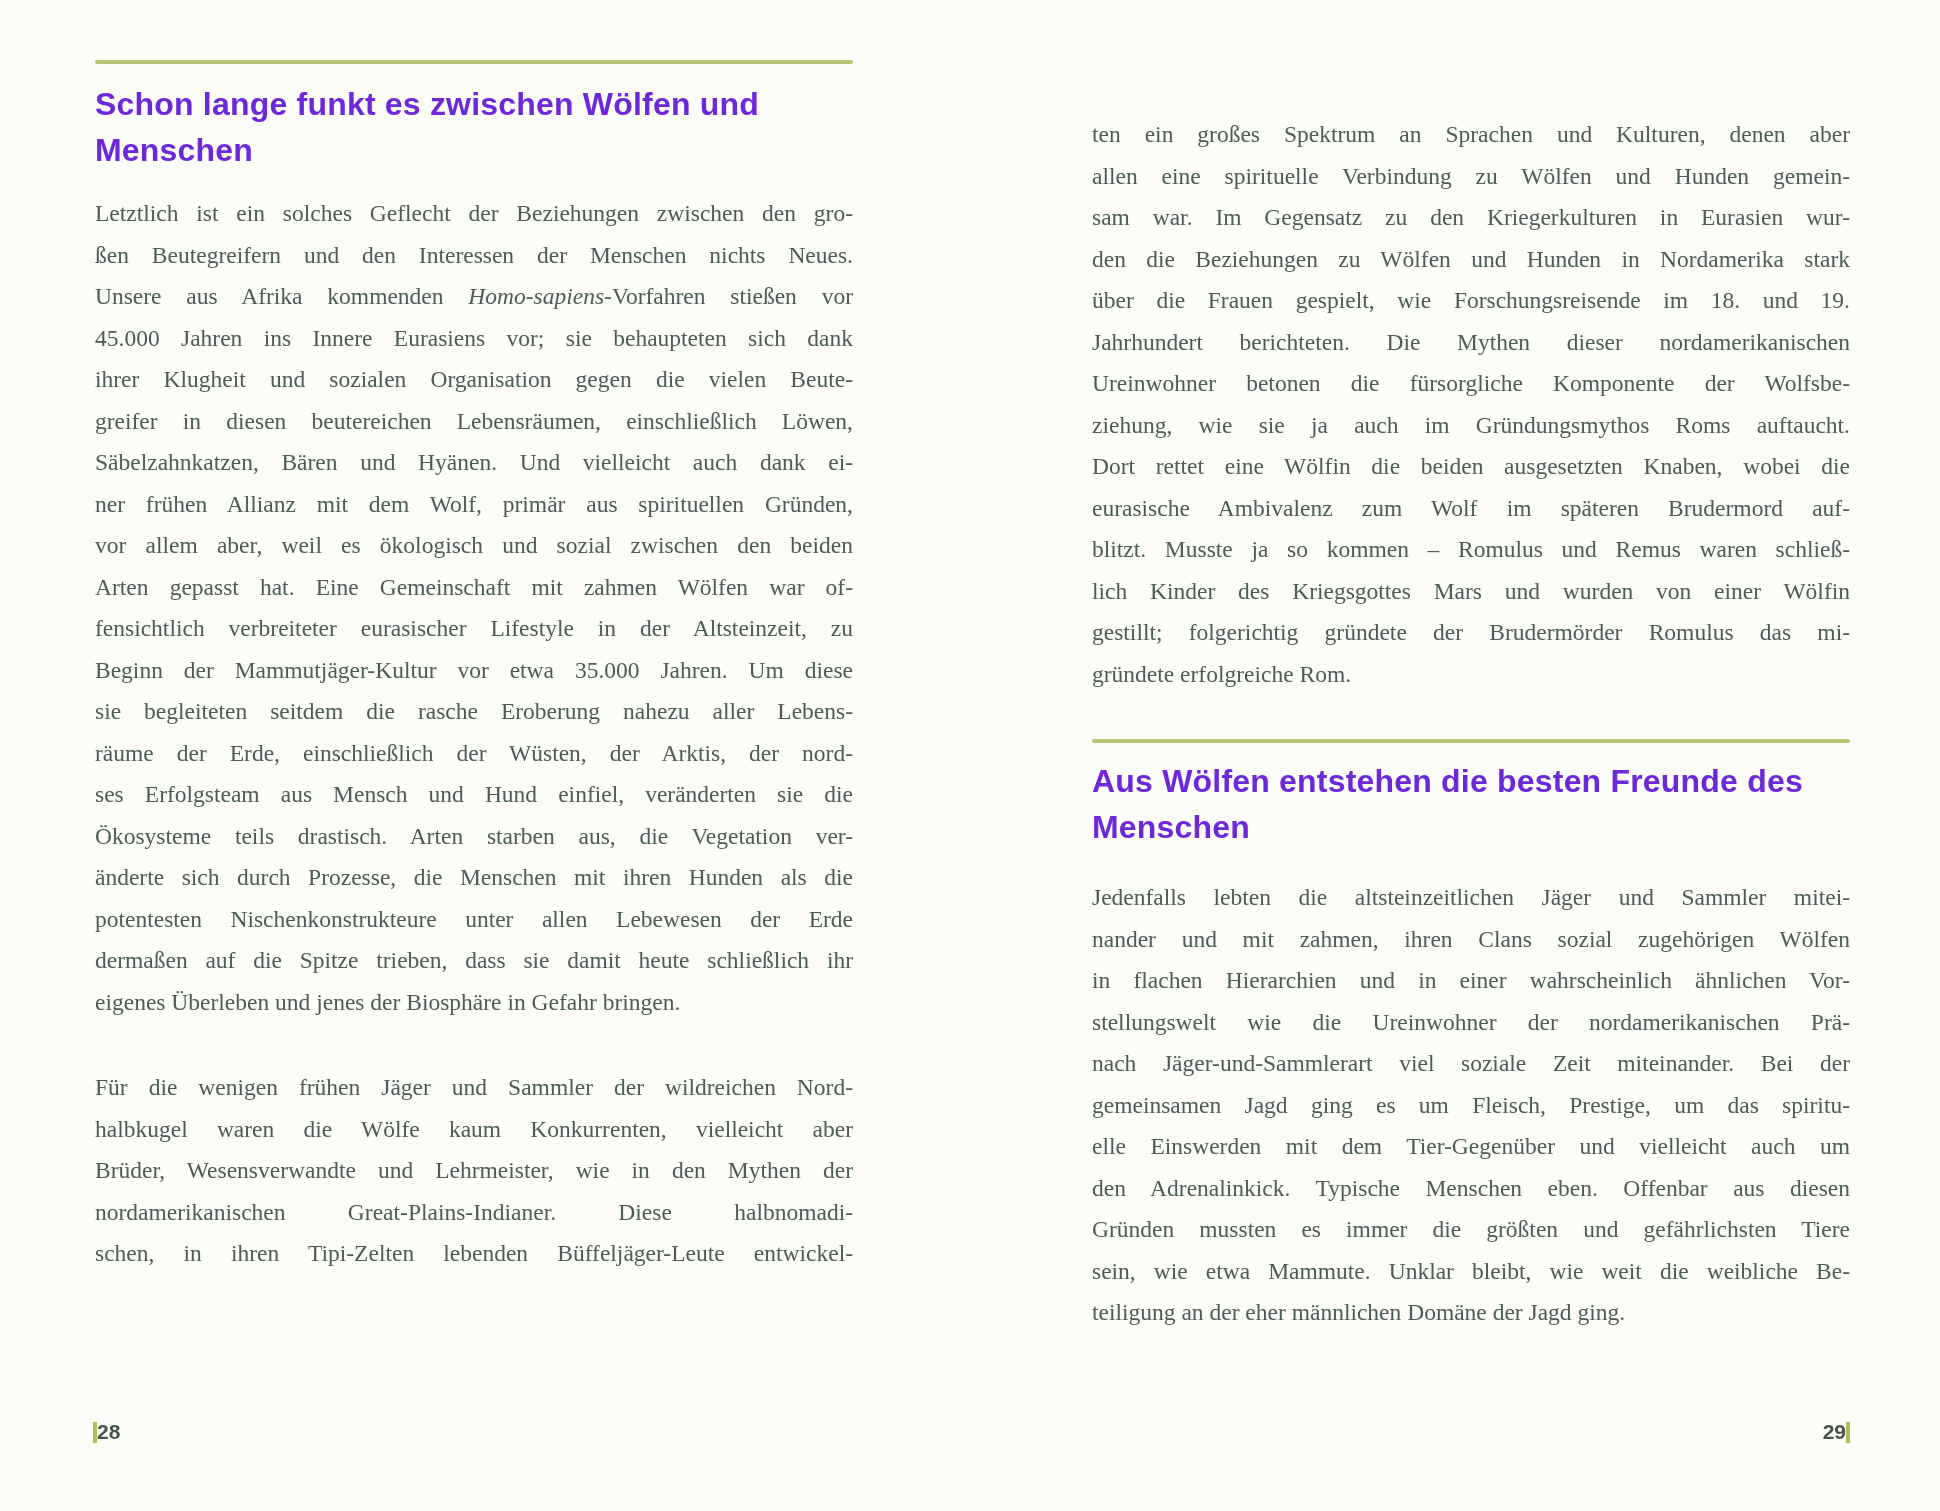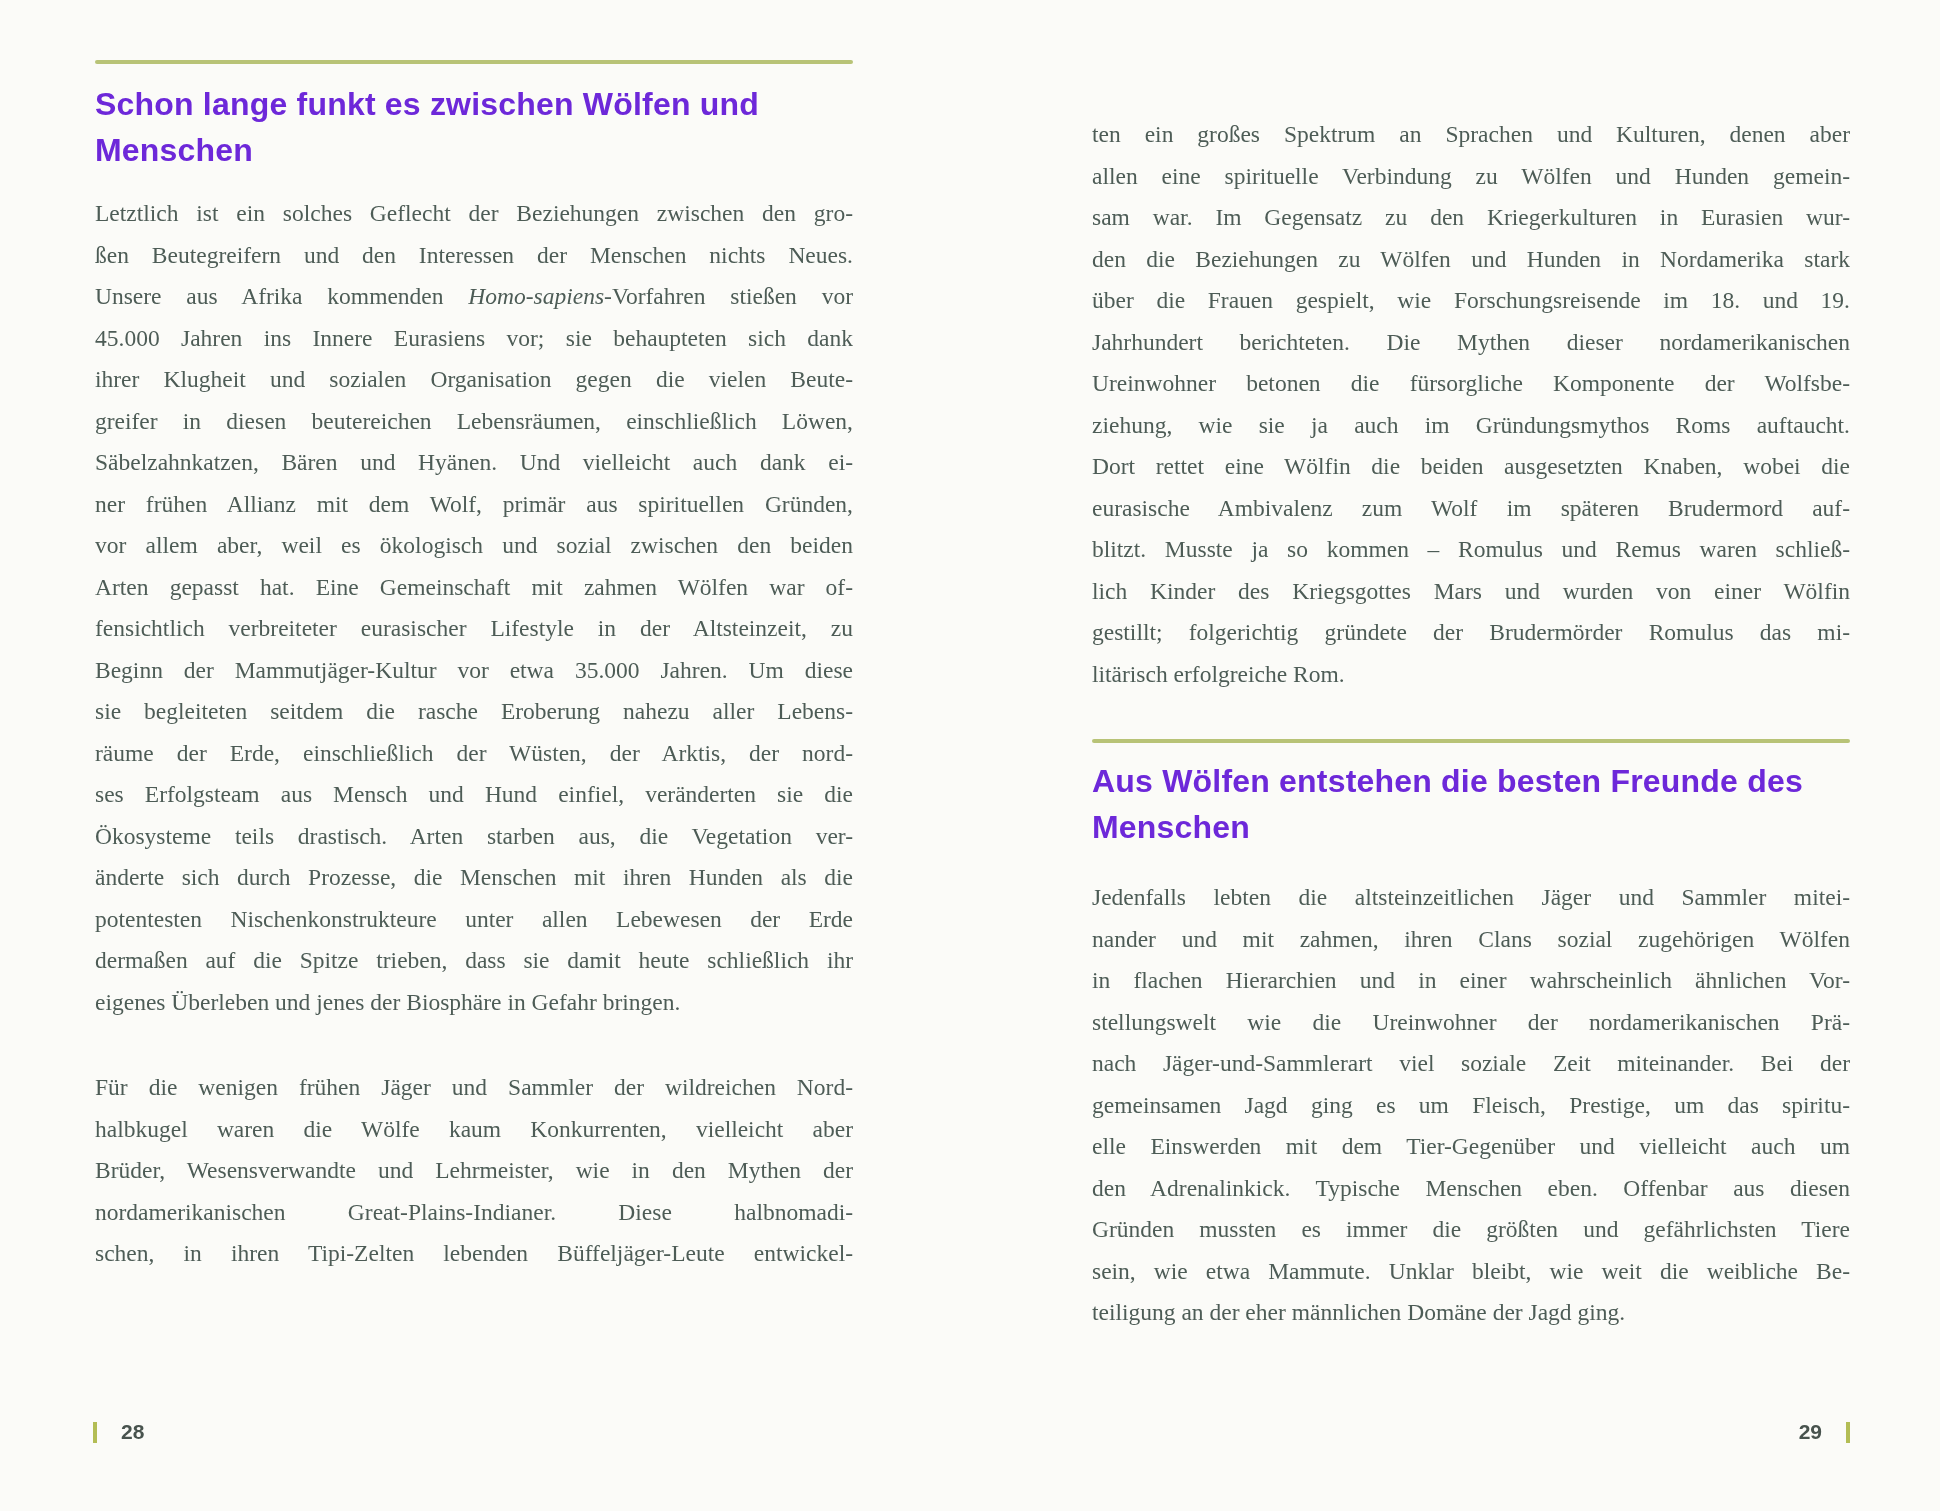--- a/index.html
+++ b/index.html
@@ -66,21 +66,21 @@
   .col-left .para-first { margin-top: 20px; }
   .col-left .para-second { margin-top: 44px; }
   .col-right .para-first { margin-top: 114px; }
   .col-right .para-second { margin-top: 27px; }
 
   .folio {
     position: absolute;
     top: 1420px;
     display: flex;
     align-items: center;
-    gap: 24px;
+    gap: 0;
     font-family: "Liberation Sans", sans-serif;
     font-weight: bold;
     font-size: 21px;
     color: #48534e;
   }
   .folio-left { left: 93px; }
   .folio-right { right: 90px; }
   .folio-bar {
     display: inline-block;
     width: 4px;
@@ -138,21 +138,21 @@
         <div class="tline">den die Beziehungen zu Wölfen und Hunden in Nordamerika stark</div>
         <div class="tline">über die Frauen gespielt, wie Forschungsreisende im 18. und 19.</div>
         <div class="tline">Jahrhundert berichteten. Die Mythen dieser nordamerikanischen</div>
         <div class="tline">Ureinwohner betonen die fürsorgliche Komponente der Wolfsbe-</div>
         <div class="tline">ziehung, wie sie ja auch im Gründungsmythos Roms auftaucht.</div>
         <div class="tline">Dort rettet eine Wölfin die beiden ausgesetzten Knaben, wobei die</div>
         <div class="tline">eurasische Ambivalenz zum Wolf im späteren Brudermord auf-</div>
         <div class="tline">blitzt. Musste ja so kommen – Romulus und Remus waren schließ-</div>
         <div class="tline">lich Kinder des Kriegsgottes Mars und wurden von einer Wölfin</div>
         <div class="tline">gestillt; folgerichtig gründete der Brudermörder Romulus das mi-</div>
-        <div class="tline tline-end">litärisch erfolgreiche Rom.</div>
+        <div class="tline tline-end">gründete erfolgreiche Rom.</div>
       </div>
     <div class="rule"></div>
     <h2 class="section-heading">
         <div class="tline">Aus Wölfen entstehen die besten Freunde des</div>
         <div class="tline tline-end">Menschen</div>
       </h2>
     <div class="bodytext para-second">
         <div class="tline">Jedenfalls lebten die altsteinzeitlichen Jäger und Sammler mitei-</div>
         <div class="tline">nander und mit zahmen, ihren Clans sozial zugehörigen Wölfen</div>
         <div class="tline">in flachen Hierarchien und in einer wahrscheinlich ähnlichen Vor-</div>

